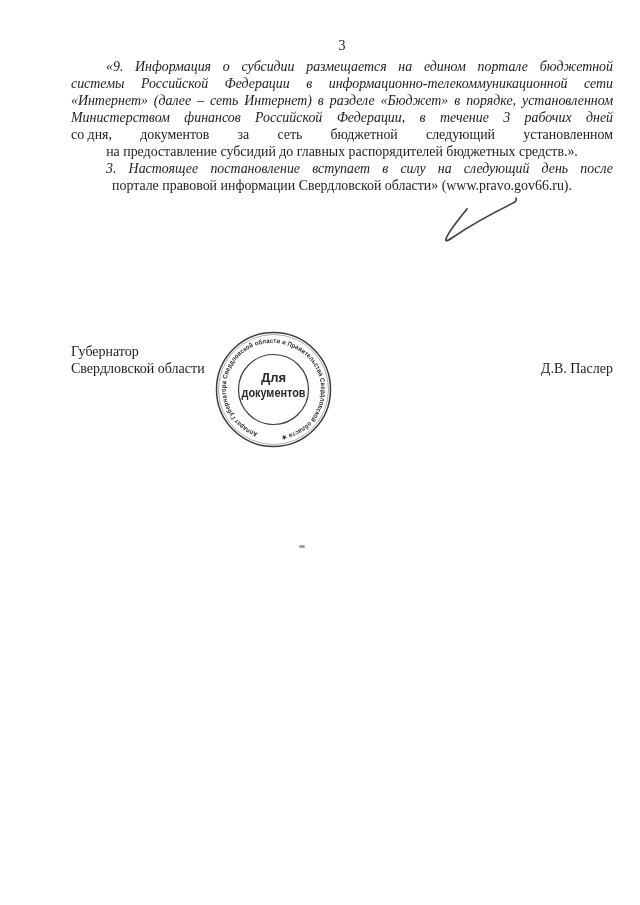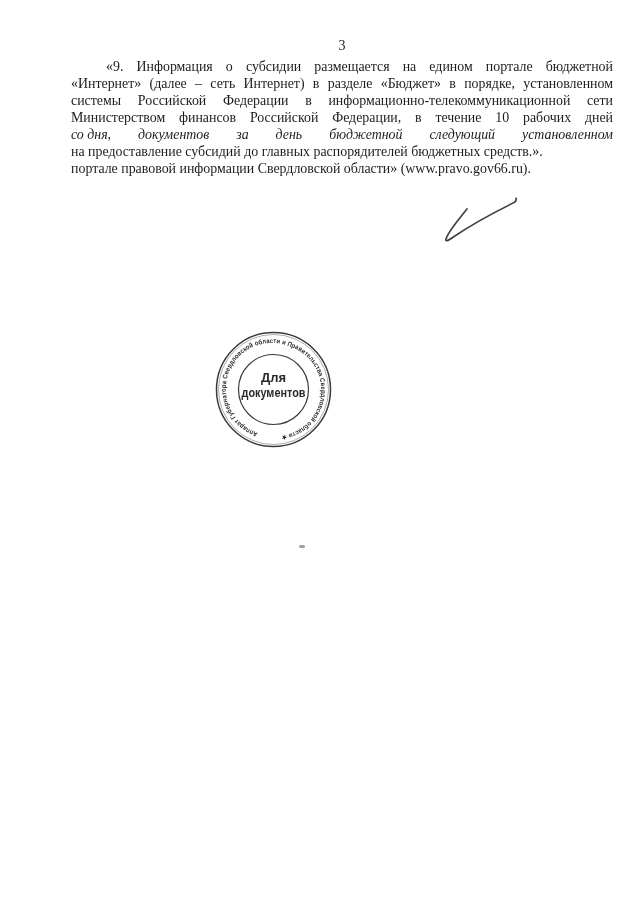--- a/index.html
+++ b/index.html
@@ -24,31 +24,31 @@
     position: absolute;
     top: 58px;
     left: 71px;
     width: 542px;
     font-size: 13.9px;
     line-height: 17px;
   }
   .line {
     height: 17px;
     overflow: hidden;
-    text-align: left;
+    text-align: center;
   }
-  .line.j { text-align: justify; }
+  .line.j { text-align: justify; font-style: italic; }
   .line.j::after { content: ""; display: inline-block; width: 100%; }
   .line.indent { text-indent: 35px; }
   .line.flexj {
     display: flex;
     justify-content: space-between;
     text-align: left;
   }
-  .line.flexj span { white-space: nowrap; font-style: italic; }
+  .line.flexj span { white-space: nowrap; }
   .sig {
     position: absolute;
     top: 343px;
     left: 71px;
     width: 542px;
     display: flex;
     align-items: flex-end;
     font-size: 14px;
     line-height: 17px;
   }
@@ -94,36 +94,44 @@
 </style>
 </head>
 <body>
 
 <div class="page">
 
   <div class="pageno">3</div>
 
   <div class="body-text">
     <div class="line j indent">«9. Информация о субсидии размещается на едином портале бюджетной</div>
+    <div class="line j">системы Российской Федерации в информационно-телекоммуникационной сети</div>
     <div class="line j">«Интернет» (далее – сеть Интернет) в разделе «Бюджет» в порядке, установленном</div>
-    <div class="line j">системы Российской Федерации в информационно-телекоммуникационной сети</div>
-    <div class="line j">Министерством финансов Российской Федерации, в течение 10 рабочих дней</div>
+    <div class="line j">Министерством финансов Российской Федерации, в течение 3 рабочих дней</div>
     <div class="line flexj">
       <span>со дня,</span>
       <span>документов</span>
       <span>за</span>
-      <span>день</span>
+      <span>сеть</span>
       <span>бюджетной</span>
       <span>следующий</span>
       <span>установленном</span>
     </div>
     <div class="line">на предоставление субсидий до главных распорядителей бюджетных средств.».</div>
+    <div class="line j indent">3. Настоящее постановление вступает в силу на следующий день после</div>
     <div class="line">портале правовой информации Свердловской области» (www.pravo.gov66.ru).</div>
   </div>
 
+  <div class="sig">
+    <div class="sig-left">
+      <div>Губернатор</div>
+      <div>Свердловской области</div>
+    </div>
+    <div class="sig-name">Д.В. Паслер</div>
+  </div>
 
   <svg class="stamp-svg" viewBox="0 0 119 119" xmlns="http://www.w3.org/2000/svg">
     <g fill="none" stroke="#2a2a2a" opacity="0.92">
       <circle cx="59.5" cy="59.5" r="57" stroke-width="1.5"></circle>
       <circle cx="59.5" cy="59.5" r="55" stroke-width="0.7" opacity="0.6"></circle>
       <circle cx="59.5" cy="59.5" r="35" stroke-width="1.2"></circle>
     </g>
     <defs>
       <path id="ringpath" d="M43.8 102.7 A46 46 0 1 1 75.2 16.3 A46 46 0 1 1 43.8 102.7" fill="none"></path>
     </defs>

